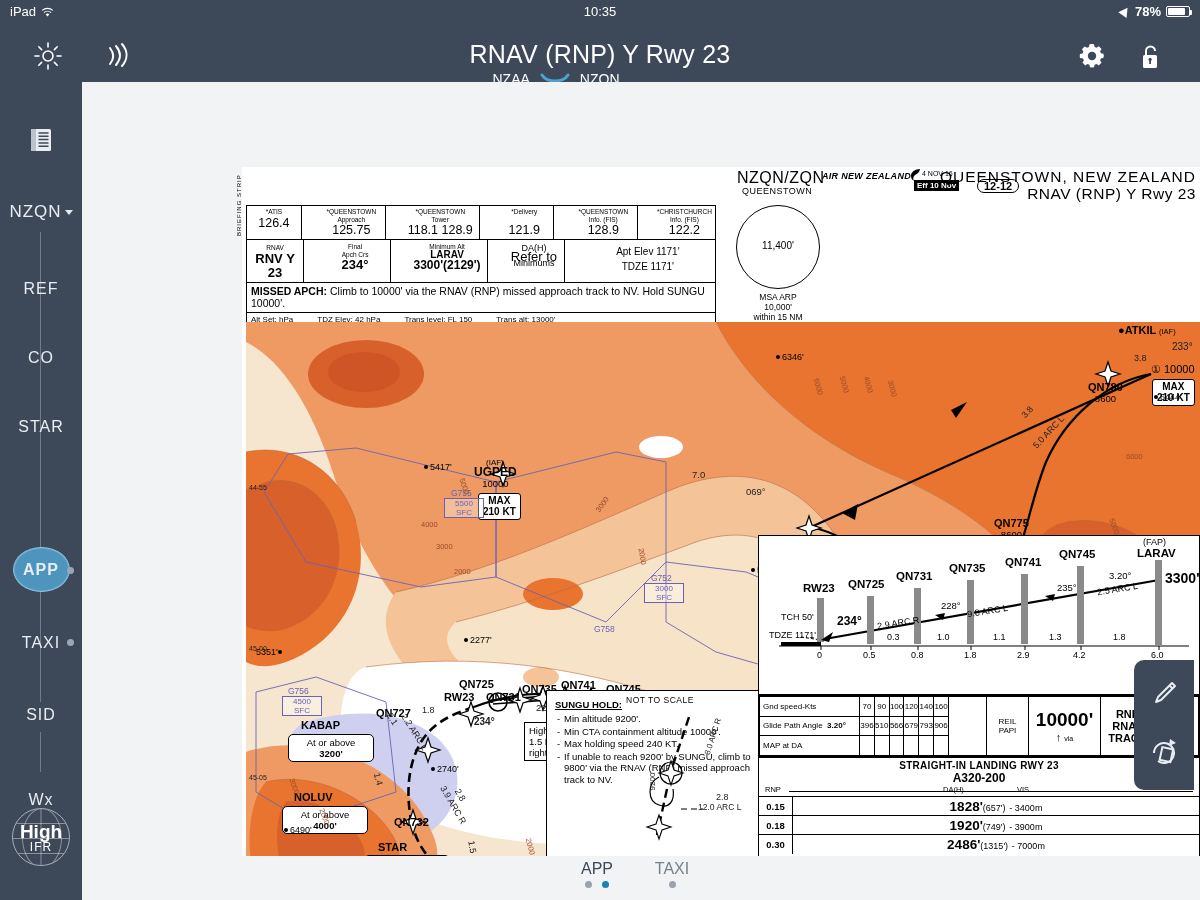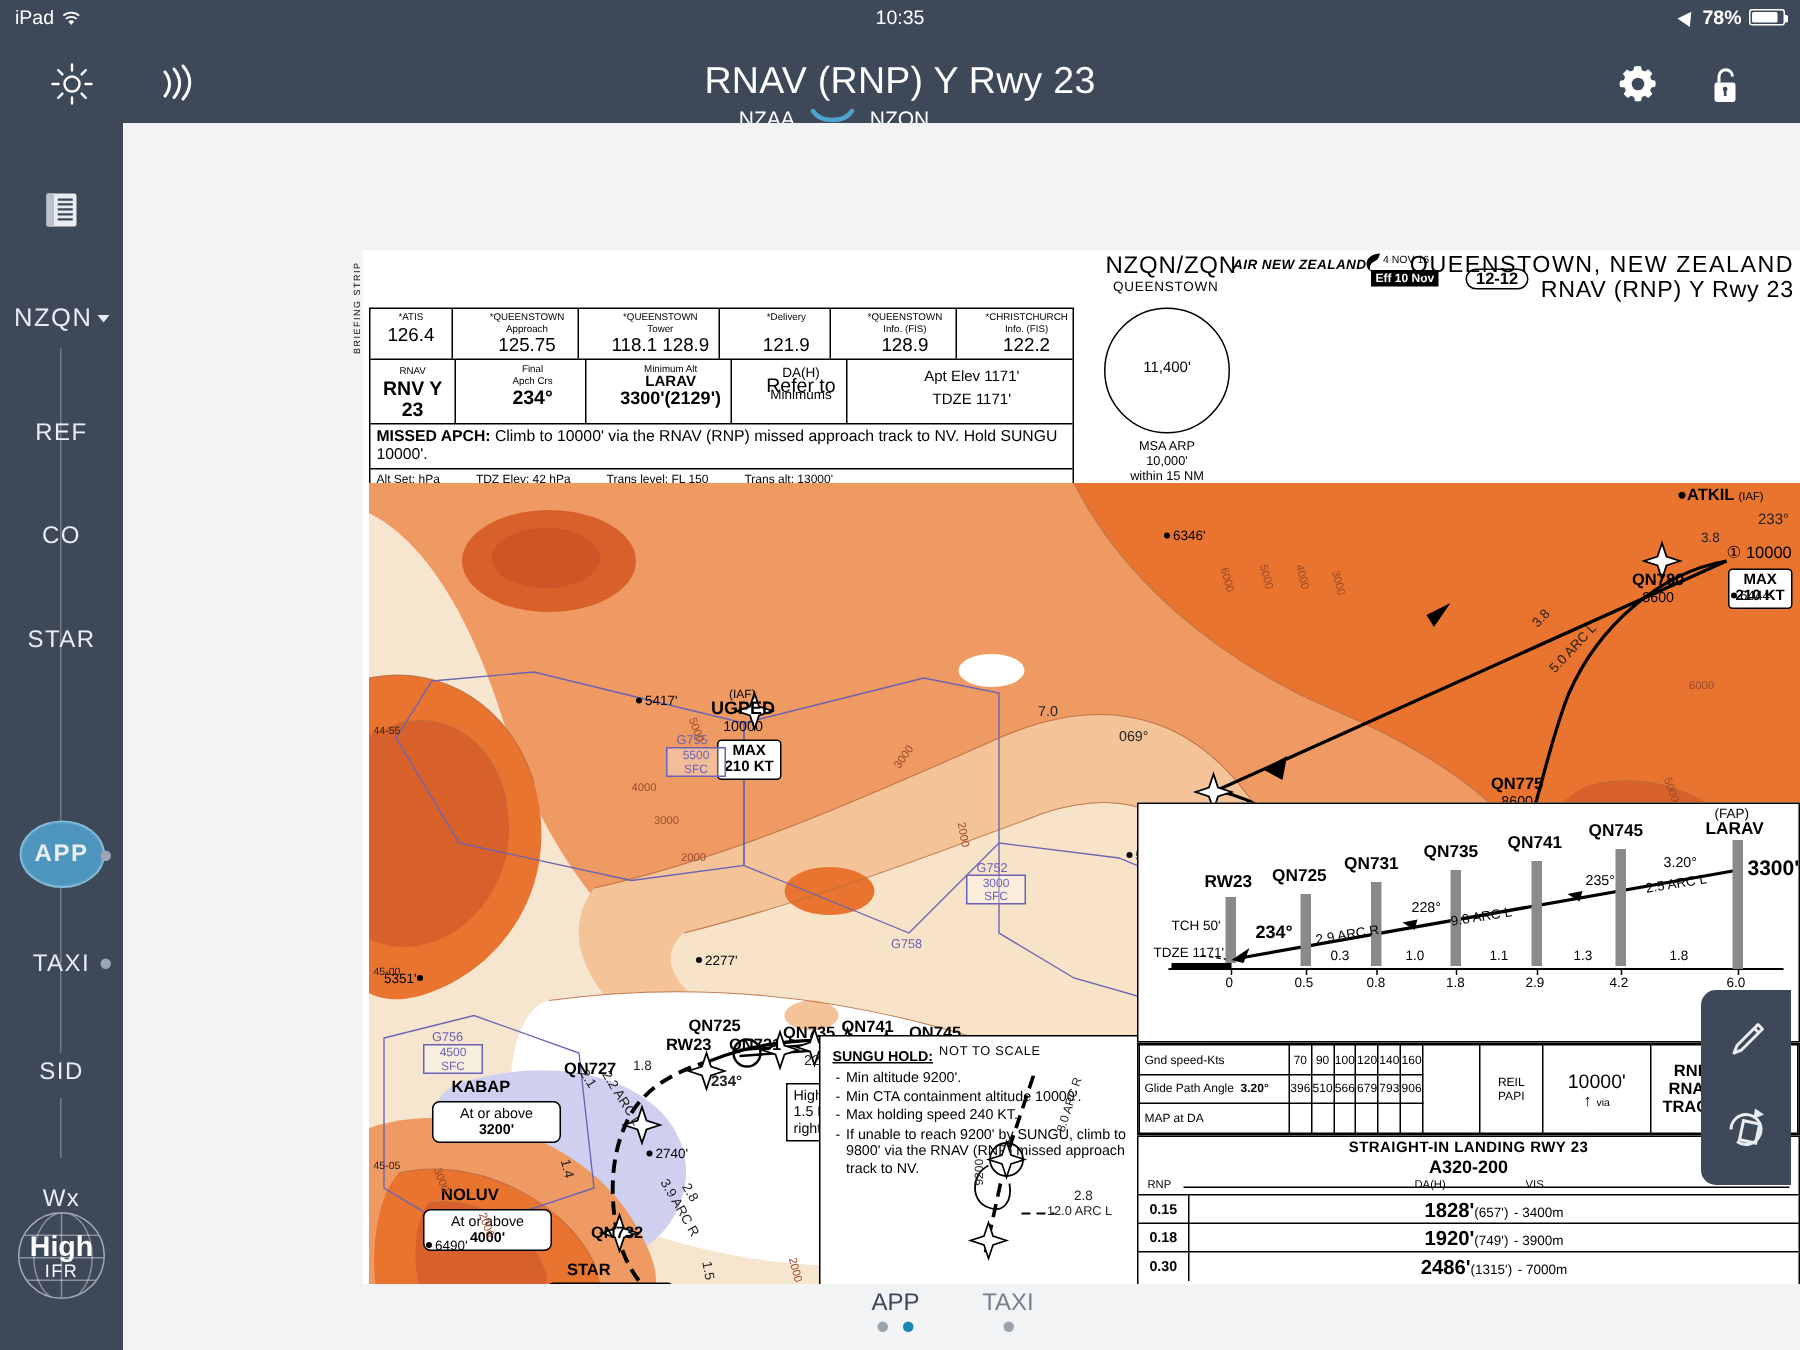--- a/index.html
+++ b/index.html
@@ -794,21 +794,21 @@
           <td>70</td>
           <td>90</td>
           <td>100</td>
           <td>120</td>
           <td>140</td>
           <td>160</td>
           <td rowspan="3" style="width:38px"></td>
           <td rowspan="3" style="width:42px; white-space:pre-line">REIL
 PAPI</td>
           <td rowspan="3" style="width:72px">
-            <div style="font-size:13px;font-weight:400">10000'</div>
+            <div style="font-size:19px;font-weight:700">10000'</div>
             <div style="font-size:11px">↑ <span style="font-size:7px">via</span></div>
           </td>
           <td rowspan="3" style="width:54px;font-weight:700;font-size:11px;white-space:pre-line">RNP
 RNAV
 TRACK</td>
           <td rowspan="3" style="width:44px;font-weight:700;font-size:13px">NV</td>
         </tr>
         <tr>
           <td class="lft"><span>Glide Path Angle</span> &nbsp;<b>3.20°</b></td>
           <td>396</td>

